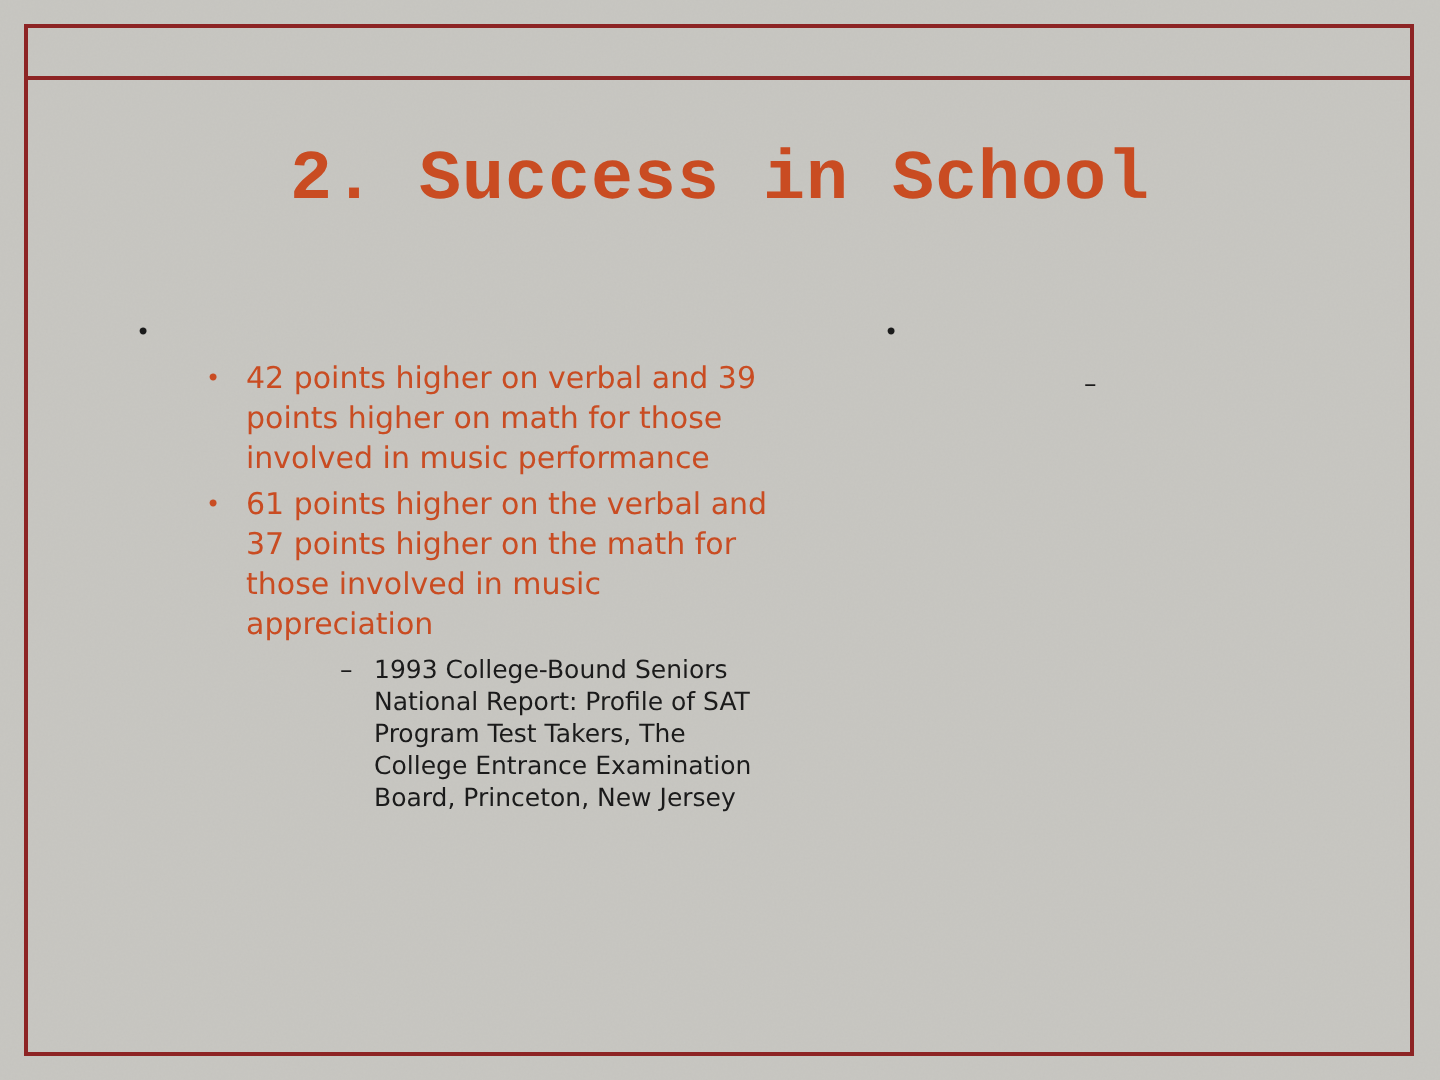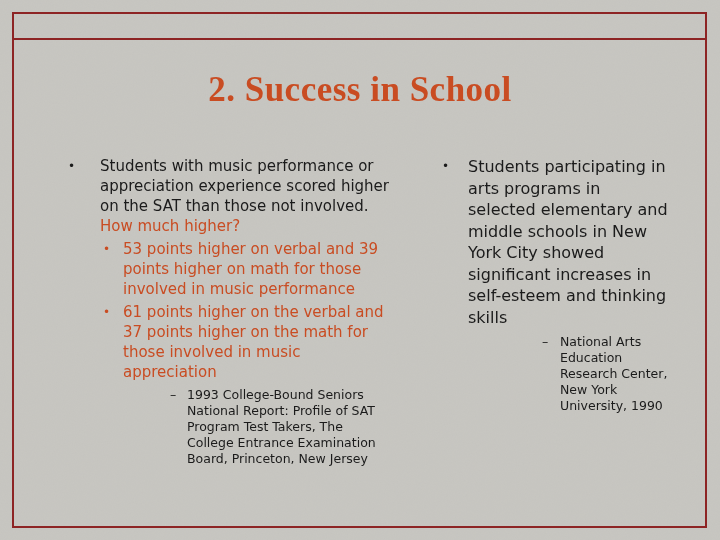--- a/index.html
+++ b/index.html
@@ -17,21 +17,21 @@
     border:2px solid #8d2424;
   }
   .top-rule {
     position:absolute; left:12px; right:13px; top:38px;
     border-top:2px solid #8d2424;
   }
 
   .title {
     position:absolute; top:70px; left:0; right:0;
     text-align:center;
-    font-family:Liberation Serif, serif;
+    font-family:Liberation Mono, monospace;
     font-weight:600;
     font-size:35px;
     letter-spacing:.5px;
     color:#c94c22;
   }
 
   .content {
     position:absolute; top:156px; left:58px; right:26px;
     display:flex; align-items:flex-start;
   }
@@ -78,48 +78,45 @@
   <div class="top-rule"></div>
 
   <h1 class="title">2. Success in School</h1>
 
   <div class="content">
 
     <div class="col-left">
 
       <div class="row l1">
         <span class="marker">•</span>
-        <div class="l1-text"><span>Students with music performance or appreciation experience scored higher on the SAT than those not involved.  </span><span class="accent-text">How much higher?</span></div>
       </div>
 
       <div class="row l2">
         <span class="marker">•</span>
-        <div>53 points higher on verbal and 39 points higher on math for those involved in music performance</div>
+        <div>42 points higher on verbal and 39 points higher on math for those involved in music performance</div>
       </div>
 
       <div class="row l2">
         <span class="marker">•</span>
         <div>61 points higher on the verbal and 37 points higher on the math for those involved in music appreciation</div>
       </div>
 
       <div class="row cite">
         <span class="marker">–</span>
         <div>1993 College-Bound Seniors National Report: Profile of SAT Program Test Takers, The College Entrance Examination Board, Princeton, New Jersey</div>
       </div>
 
     </div>
 
     <div class="col-right">
 
       <div class="row r1">
         <span class="marker">•</span>
-        <div>Students participating in arts programs in selected elementary and middle schools in New York City showed significant increases in self-esteem and thinking skills</div>
       </div>
 
       <div class="row cite-r">
         <span class="marker">–</span>
-        <div>National Arts Education Research Center, New York University, 1990</div>
       </div>
 
     </div>
 
   </div>
 </div>
 
 </body></html>

